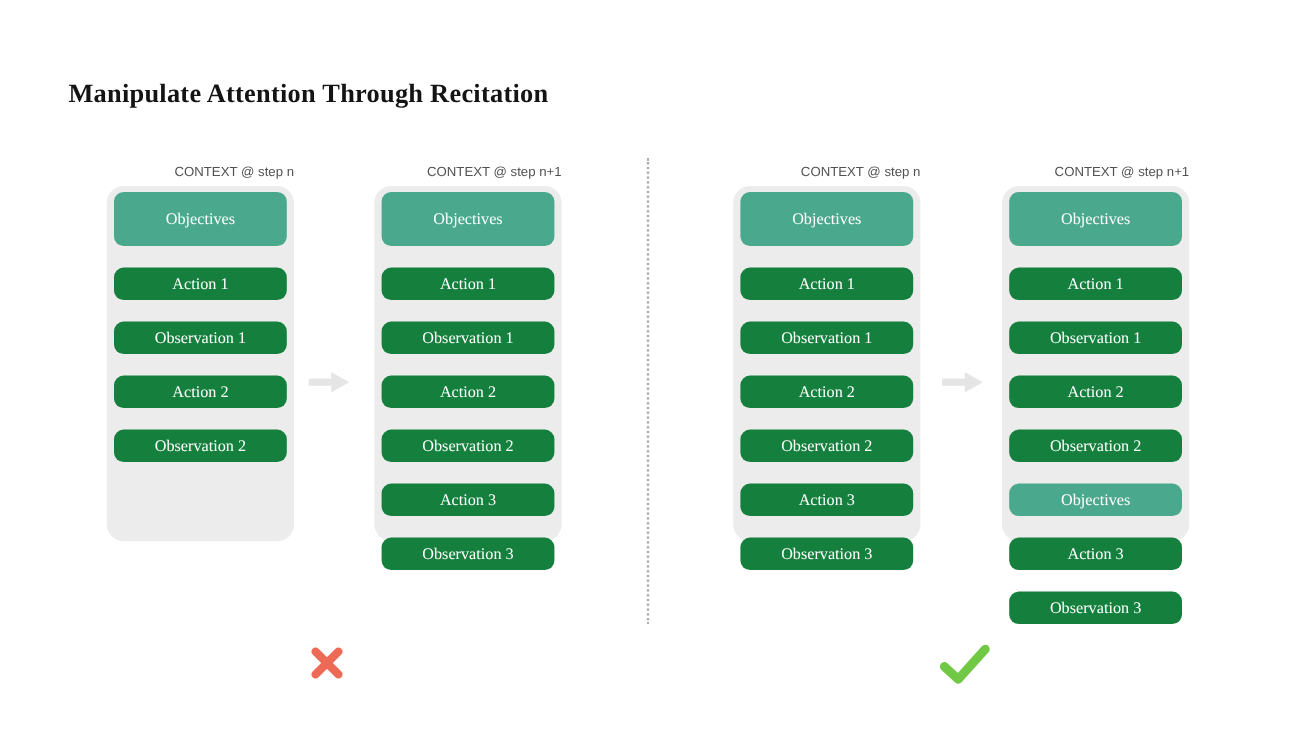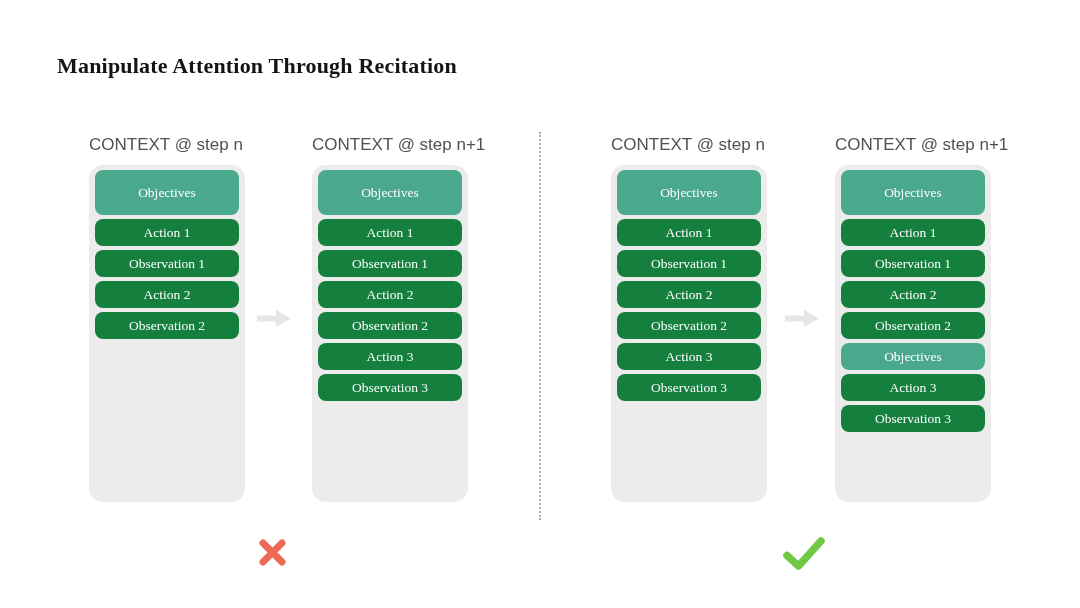--- a/index.html
+++ b/index.html
@@ -1,35 +1,35 @@
 <!DOCTYPE html>
 <html><head>
 <meta charset="utf-8">
 <style>
   html,body { margin:0; padding:0; }
   body {
     width:1080px; height:608px; background:#ffffff; position:relative;
     overflow:hidden; font-family:"Liberation Sans", sans-serif;
   }
   .title {
-    position:absolute; left:57px; top:53px;
+    position:absolute; left:57px; top:65px;
     font-family:"Liberation Serif", serif; font-weight:700;
     font-size:22px; letter-spacing:0.2px; color:#141414;
   }
   .col { position:absolute; top:137px; width:156px; }
   .col-1 { left:89px; }  .col-2 { left:312px; }
   .col-3 { left:611px; } .col-4 { left:835px; }
   .col-header {
-    text-align:left; font-size:17px; color:#515151;
-    margin-bottom:13px; line-height:15px; white-space:nowrap;
+    text-align:right; font-size:11px; color:#515151;
+    margin-bottom:3px; line-height:15px; white-space:nowrap;
   }
   .panel {
-    height:337px; background:#ececec; border-radius:14px;
+    height:296px; background:#ececec; border-radius:14px;
     padding:5px 6px; box-sizing:border-box;
-    display:flex; flex-direction:column; gap:4px;
+    display:flex; flex-direction:column; gap:18px;
   }
   .pill {
     flex:0 0 auto; height:27px; line-height:27px; border-radius:8px;
     background:#15803d; color:#ffffff; text-align:center;
     font-family:"Liberation Serif", serif; font-size:13.5px;
   }
   .pill.objective { background:#4aa98c; }
   .pill.objective-lg { background:#4aa98c; height:45px; line-height:45px; }
   .arrow { position:absolute; top:310px; width:34px; height:17px; }
   .arrow-1 { left:257px; }

